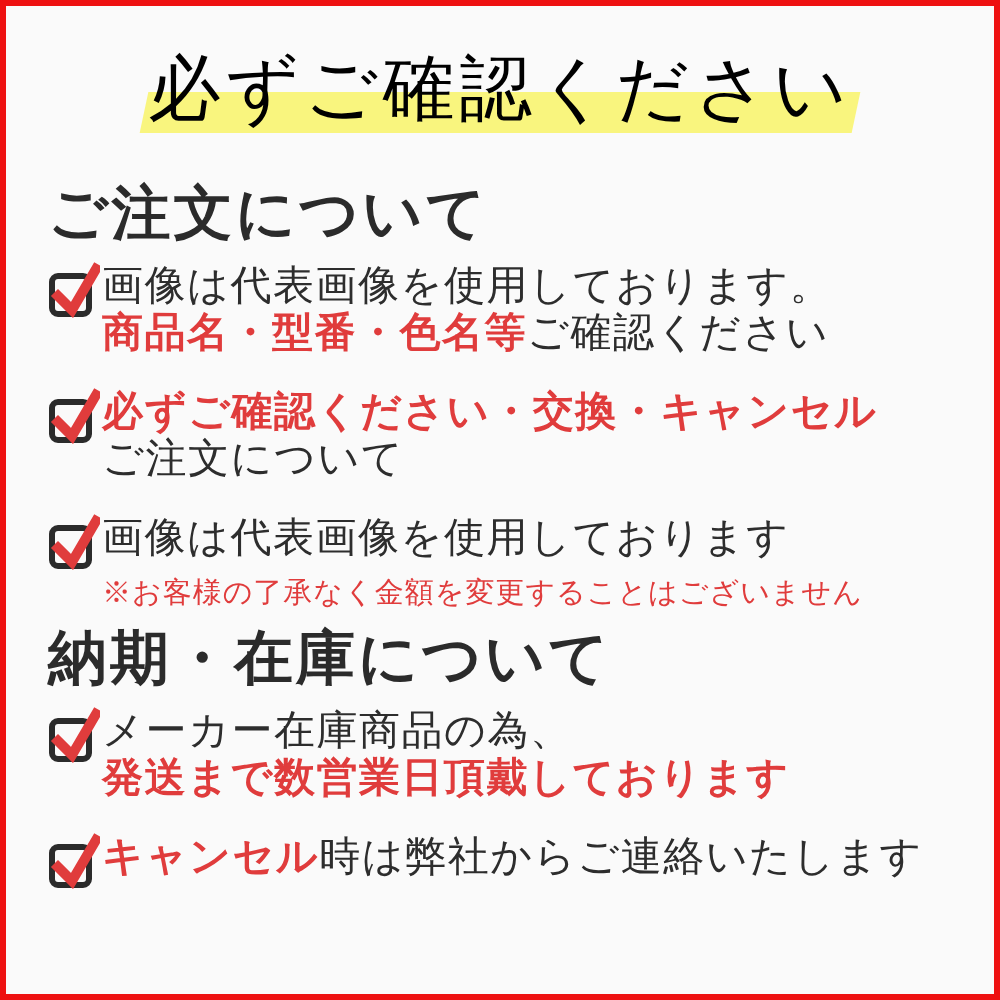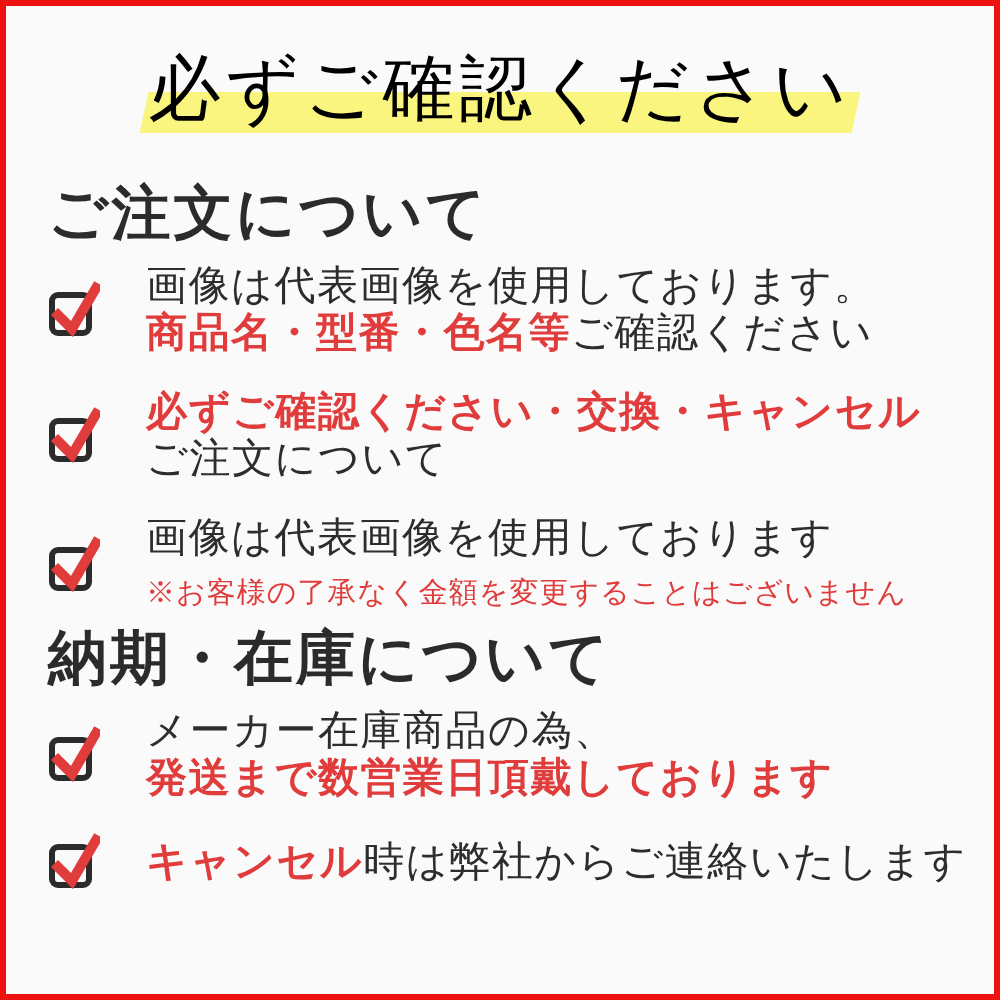--- a/index.html
+++ b/index.html
@@ -51,23 +51,22 @@
   .section-heading{
     font-size:59px;font-weight:700;
     letter-spacing:3px;
     color:#2b2b2b;
     line-height:66px;
   }
   .sh1{margin-top:42px;}
   .sh2{margin-top:12px;}
   .item{
     display:flex;
-    align-items:center;
+    align-items:flex-start;
     margin-top:16px;
-    gap:44px;
   }
   .item + .item{margin-top:32px;}
   .cb{
     flex:0 0 auto;
     width:52px;height:56px;
     margin-right:2px;
     margin-top:0;
   }
   .lines{flex:1 1 auto;}
   .line{

